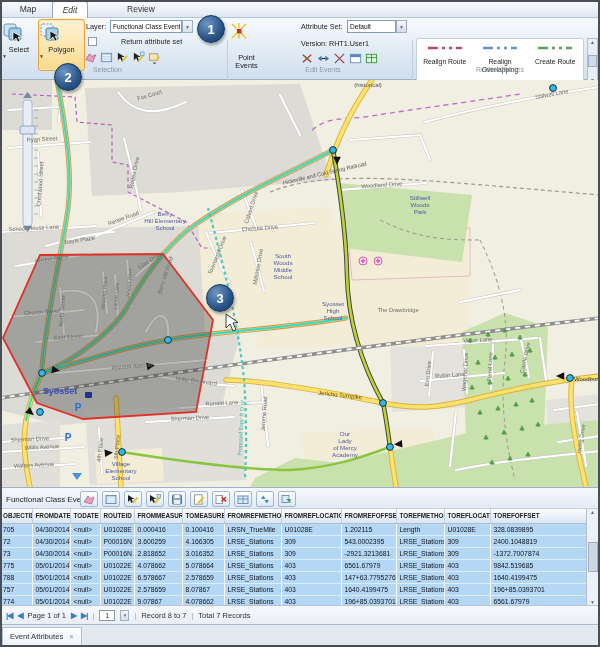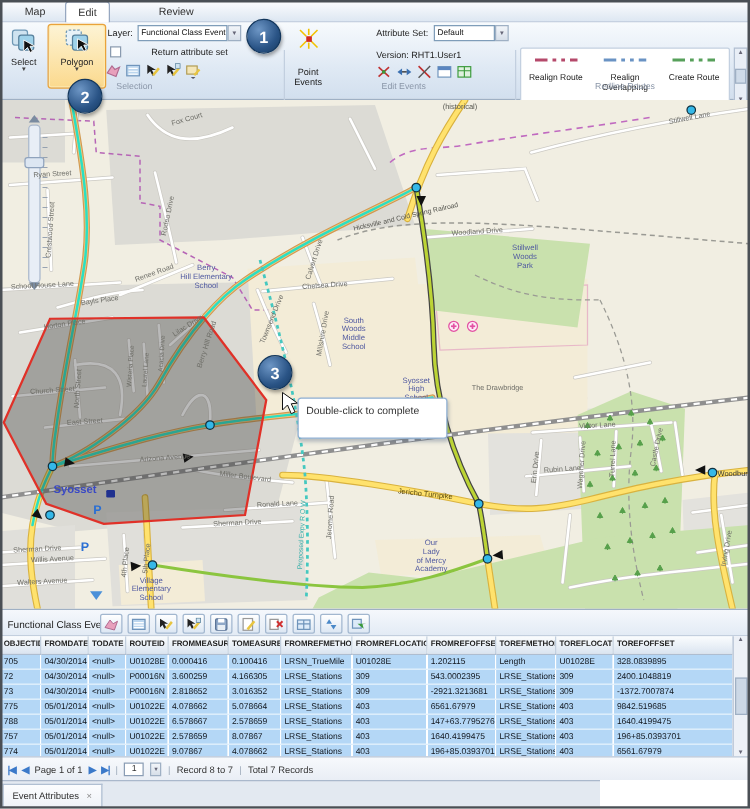--- a/index.html
+++ b/index.html
@@ -2,25 +2,25 @@
 <html><head>
 <meta charset="utf-8">
 <style>
   html,body{margin:0;padding:0;background:#888;}
   *{box-sizing:border-box;font-family:"Liberation Sans",sans-serif;}
   #win{position:relative;width:600px;height:647px;background:#fff;overflow:hidden;}
   .frame{position:absolute;inset:0;border:2px solid #4a4f55;pointer-events:none;z-index:90;}
   
   #tabbar{position:absolute;left:0;top:0;width:600px;height:18px;background:linear-gradient(#fdfdfe,#dde7f2);border-bottom:1px solid #b6c4d8;}
   .tab{position:absolute;top:1px;height:17px;line-height:16px;text-align:center;font-size:8.5px;color:#333;}
-  .tab.active{background:#fff;border:1px solid #96a7c0;border-bottom:none;border-radius:3px 3px 0 0;z-index:2;}
+  .tab.active{background:#fff;border:1px solid #96a7c0;border-bottom:none;border-radius:3px 3px 0 0;z-index:2;font-style:italic;}
   #rbody{position:absolute;left:0;top:18px;width:600px;height:62px;background:linear-gradient(#f7fafd,#dfe9f4 60%,#d2dfee);border-bottom:1px solid #9fb0c4;}
   .grouplbl{position:absolute;font-size:7px;color:#8a96a8;text-align:center;}
   .vsep{position:absolute;top:22px;height:50px;width:1px;background:#c2cfdf;}
-  .bigbtn{position:absolute;display:flex;flex-direction:column;align-items:center;font-size:7.3px;color:#222;padding-top:2px;}
+  .bigbtn{position:absolute;display:flex;flex-direction:column;font-size:7.3px;color:#222;padding-top:2px;}
   .bigbtn .cap{text-align:center;line-height:1.15;}
   .caret{font-size:5px;color:#444;line-height:4px;}
   #polygon-btn{border:1px solid #e9a33b;border-radius:3px;background:linear-gradient(#fdf4d5,#fbd98d);box-shadow:inset 0 0 0 1px #fde9b0;}
   .ddbox{position:absolute;height:13px;background:#fff;border:1px solid #7f9db9;font-size:6.6px;line-height:11px;padding:0 2px;white-space:nowrap;overflow:hidden;color:#111;}
   .ddarrow{position:absolute;height:13px;width:11px;background:linear-gradient(#f2f5f9,#d7dfe9);border:1px solid #9fb0c4;font-size:5px;color:#667;text-align:center;line-height:12px;}
   .rlabel{position:absolute;font-size:7.3px;color:#222;white-space:nowrap;}
   .chk{position:absolute;width:9px;height:9px;background:#fff;border:1px solid #8a9bb0;}
   .mini{width:13px;height:13px;display:inline-block;}
   .iconrow{position:absolute;display:flex;gap:3px;}
   #redline-panel{position:absolute;left:416px;top:20px;width:168px;height:46px;background:#fff;border:1px solid #c3d0e0;border-radius:2px;display:flex;}
@@ -41,21 +41,21 @@
   table{border-collapse:collapse;table-layout:fixed;width:586px;}
   thead th{height:14px;background:linear-gradient(#fbfdfe,#dae4f0);border-right:1px solid #c2cfde;border-bottom:1px solid #aebdd0;font-size:6.3px;color:#222;text-align:left;padding:0 0 0 3px;white-space:nowrap;overflow:hidden;}
   tbody td{height:12px;background:#b4d7f6;border-right:1px solid rgba(255,255,255,.55);border-bottom:1px solid #dcedfb;font-size:6.8px;color:#10151c;padding:0 0 0 3px;white-space:nowrap;overflow:hidden;}
   #tscroll{position:absolute;left:586px;top:509px;width:12px;height:96px;background:#edf1f7;border-left:1px solid #b2c0d2;font-size:5px;color:#667;display:flex;flex-direction:column;justify-content:space-between;align-items:center;}
   #tscroll .thumb{width:10px;height:30px;background:#ccd8e6;border:1px solid #9fb0c4;}
   #pager{position:absolute;left:0;top:605px;width:600px;height:19px;background:linear-gradient(#f7f9fc,#e9eef5);border-top:1px solid #b6c4d6;display:flex;align-items:center;gap:5px;padding-left:6px;font-size:7.5px;color:#333;}
   .pgbtn{color:#3b79c9;font-weight:bold;font-size:8px;letter-spacing:-1px;}
   .pgsep{color:#9aa7b8;}
   #pgnum{width:16px;height:11px;background:#fff;border:1px solid #8a9db5;font-size:7px;text-align:center;line-height:10px;}
   #pgnum-ar{width:9px;height:11px;background:linear-gradient(#f2f5f9,#d7dfe9);border:1px solid #9fb0c4;font-size:4.5px;text-align:center;line-height:10px;color:#667;}
-  #btab{position:absolute;left:0;top:624px;width:480px;height:21px;background:#e3e9f1;border-top:1px solid #aab8cc;}
+  #btab{position:absolute;left:0;top:624px;width:600px;height:21px;background:#e3e9f1;border-top:1px solid #aab8cc;}
   #btab .tab2{position:absolute;left:2px;top:2px;height:19px;background:linear-gradient(#fbfcfe,#eef2f7);border:1px solid #b0bfd2;border-bottom:none;font-size:7.6px;color:#333;padding:4px 7px 0 7px;}
   .closex{color:#888;font-size:7.5px;margin-left:6px;}
 </style>
 </head>
 <body>
 
 <div id="win">
 
   <div id="tabbar">
     <div class="tab" style="left:8px;width:40px;">Map</div>
@@ -548,21 +548,20 @@
           <text x="121" y="393" font-size="6.2" fill="#5059a0" text-anchor="middle">Elementary</text>
           <text x="121" y="400" font-size="6.2" fill="#5059a0" text-anchor="middle">School</text>
           <text x="60" y="314" font-size="9" fill="#3a49c4" text-anchor="middle" font-weight="bold">Syosset</text>
           <text x="574" y="301" font-size="6" fill="#333333" text-anchor="start">Woodbury</text>
           <text x="78" y="331" font-size="10" fill="#2a6fd4" text-anchor="middle" font-weight="bold">P</text>
           <text x="68" y="361" font-size="10" fill="#2a6fd4" text-anchor="middle" font-weight="bold">P</text>
         </g>
 
       <path d="M226,234 l0,14 l4,-4 l3,7 l3,-1.5 l-3,-6.5 l5,-0.5 z" fill="#ffffff" stroke="#111" stroke-width="0.8"></path>
     </svg>
-    <div id="map-tooltip">Double-click to complete</div>
   </div>
 
   <div id="ptitle">
     <span class="t">Functional Class Event</span>
     <div id="ptools">
       <button class="pbtn">
           <svg width="12" height="11" viewBox="0 0 12 11">
             <path d="M1,8 l4,-6 l2.5,3 l3.5,-2 l-2.5,7 z" fill="#e8a0bc" stroke="#b06a90" stroke-width="0.8"></path>
           </svg>
         </button>

